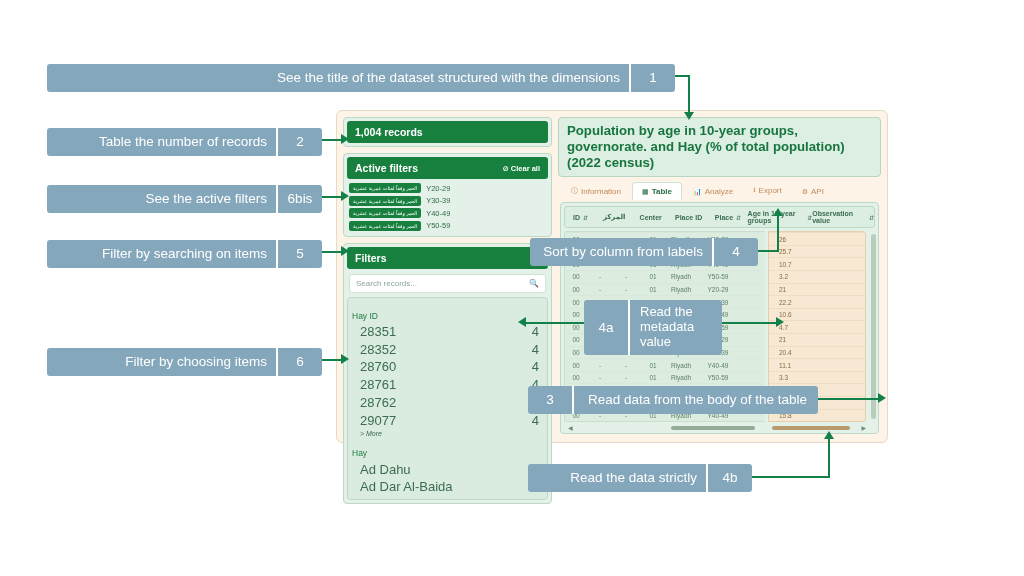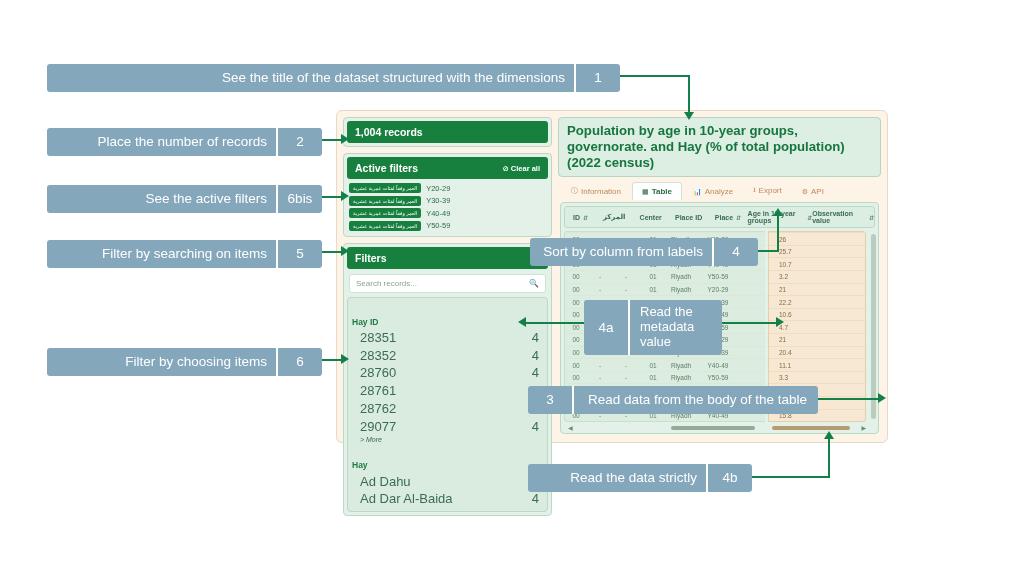--- a/index.html
+++ b/index.html
@@ -60,21 +60,21 @@
     background:#18803f;color:#fff;font-size:5px;border-radius:2px;
     padding:2px 4px;direction:rtl;white-space:nowrap;
   }
   .chiplbl{color:#2e6b47;font-size:7.5px;}
   .searchbox{
     background:#ffffff;border:1px solid #cfe2d6;border-radius:3px;
     margin:5px 2px 4px 2px;padding:4px 6px;font-size:8px;color:#8ba595;
     display:flex;align-items:center;justify-content:space-between;
   }
   .facet{padding:2px 2px 0 2px;}
-  .facet h4{margin:14px 0 2px 0;font-size:8.5px;color:#1f7a45;font-weight:bold;}
+  .facet h4{margin:8px 0 2px 0;font-size:8.5px;color:#1f7a45;font-weight:normal;}
   .fitem{
     display:flex;justify-content:space-between;font-size:13px;color:#3c6b52;
     padding:1.4px 4px 1.4px 8px;
   }
   .more{font-size:7px;color:#3c6b52;padding:1px 4px 1px 8px;font-style:italic;}
 
   .title{
     background:#ddeee2;border:1px solid #b6d5c2;border-radius:4px;
     color:#17753f;font-weight:bold;font-size:13.2px;line-height:1.22;
     padding:5px 8px;box-sizing:border-box;
@@ -140,27 +140,27 @@
 <div class="conn connh" style="left:722px;top:322px;width:56px;"></div>
 <div class="arrow right" style="left:776px;top:317px;"></div>
 
 <div class="conn connh" style="left:818px;top:398px;width:62px;"></div>
 <div class="arrow right" style="left:878px;top:393px;"></div>
 
 <div class="conn connh" style="left:752px;top:476px;width:78px;"></div>
 <div class="conn connv" style="left:828px;top:438px;height:40px;"></div>
 <div class="arrow up" style="left:824px;top:431px;"></div>
 
-<div class="callout" style="left:47px;top:64px;width:573px;">
+<div class="callout" style="left:47px;top:64px;width:628px;">
   <div class="ctext" style="flex:1;">See the title of the dataset structured with the dimensions</div>
   <div class="cnum">1</div>
 </div>
 
 <div class="callout" style="left:47px;top:128px;width:275px;">
-  <div class="ctext" style="flex:1;">Place the number of records</div>
+  <div class="ctext" style="flex:1;">Table the number of records</div>
   <div class="cnum">2</div>
 </div>
 
 <div class="callout" style="left:47px;top:185px;width:275px;">
   <div class="ctext" style="flex:1;">See the active filters</div>
   <div class="cnum">6bis</div>
 </div>
 
 <div class="callout" style="left:47px;top:240px;width:275px;">
   <div class="ctext" style="flex:1;padding-left:12px;">Filter by searching on items</div>

